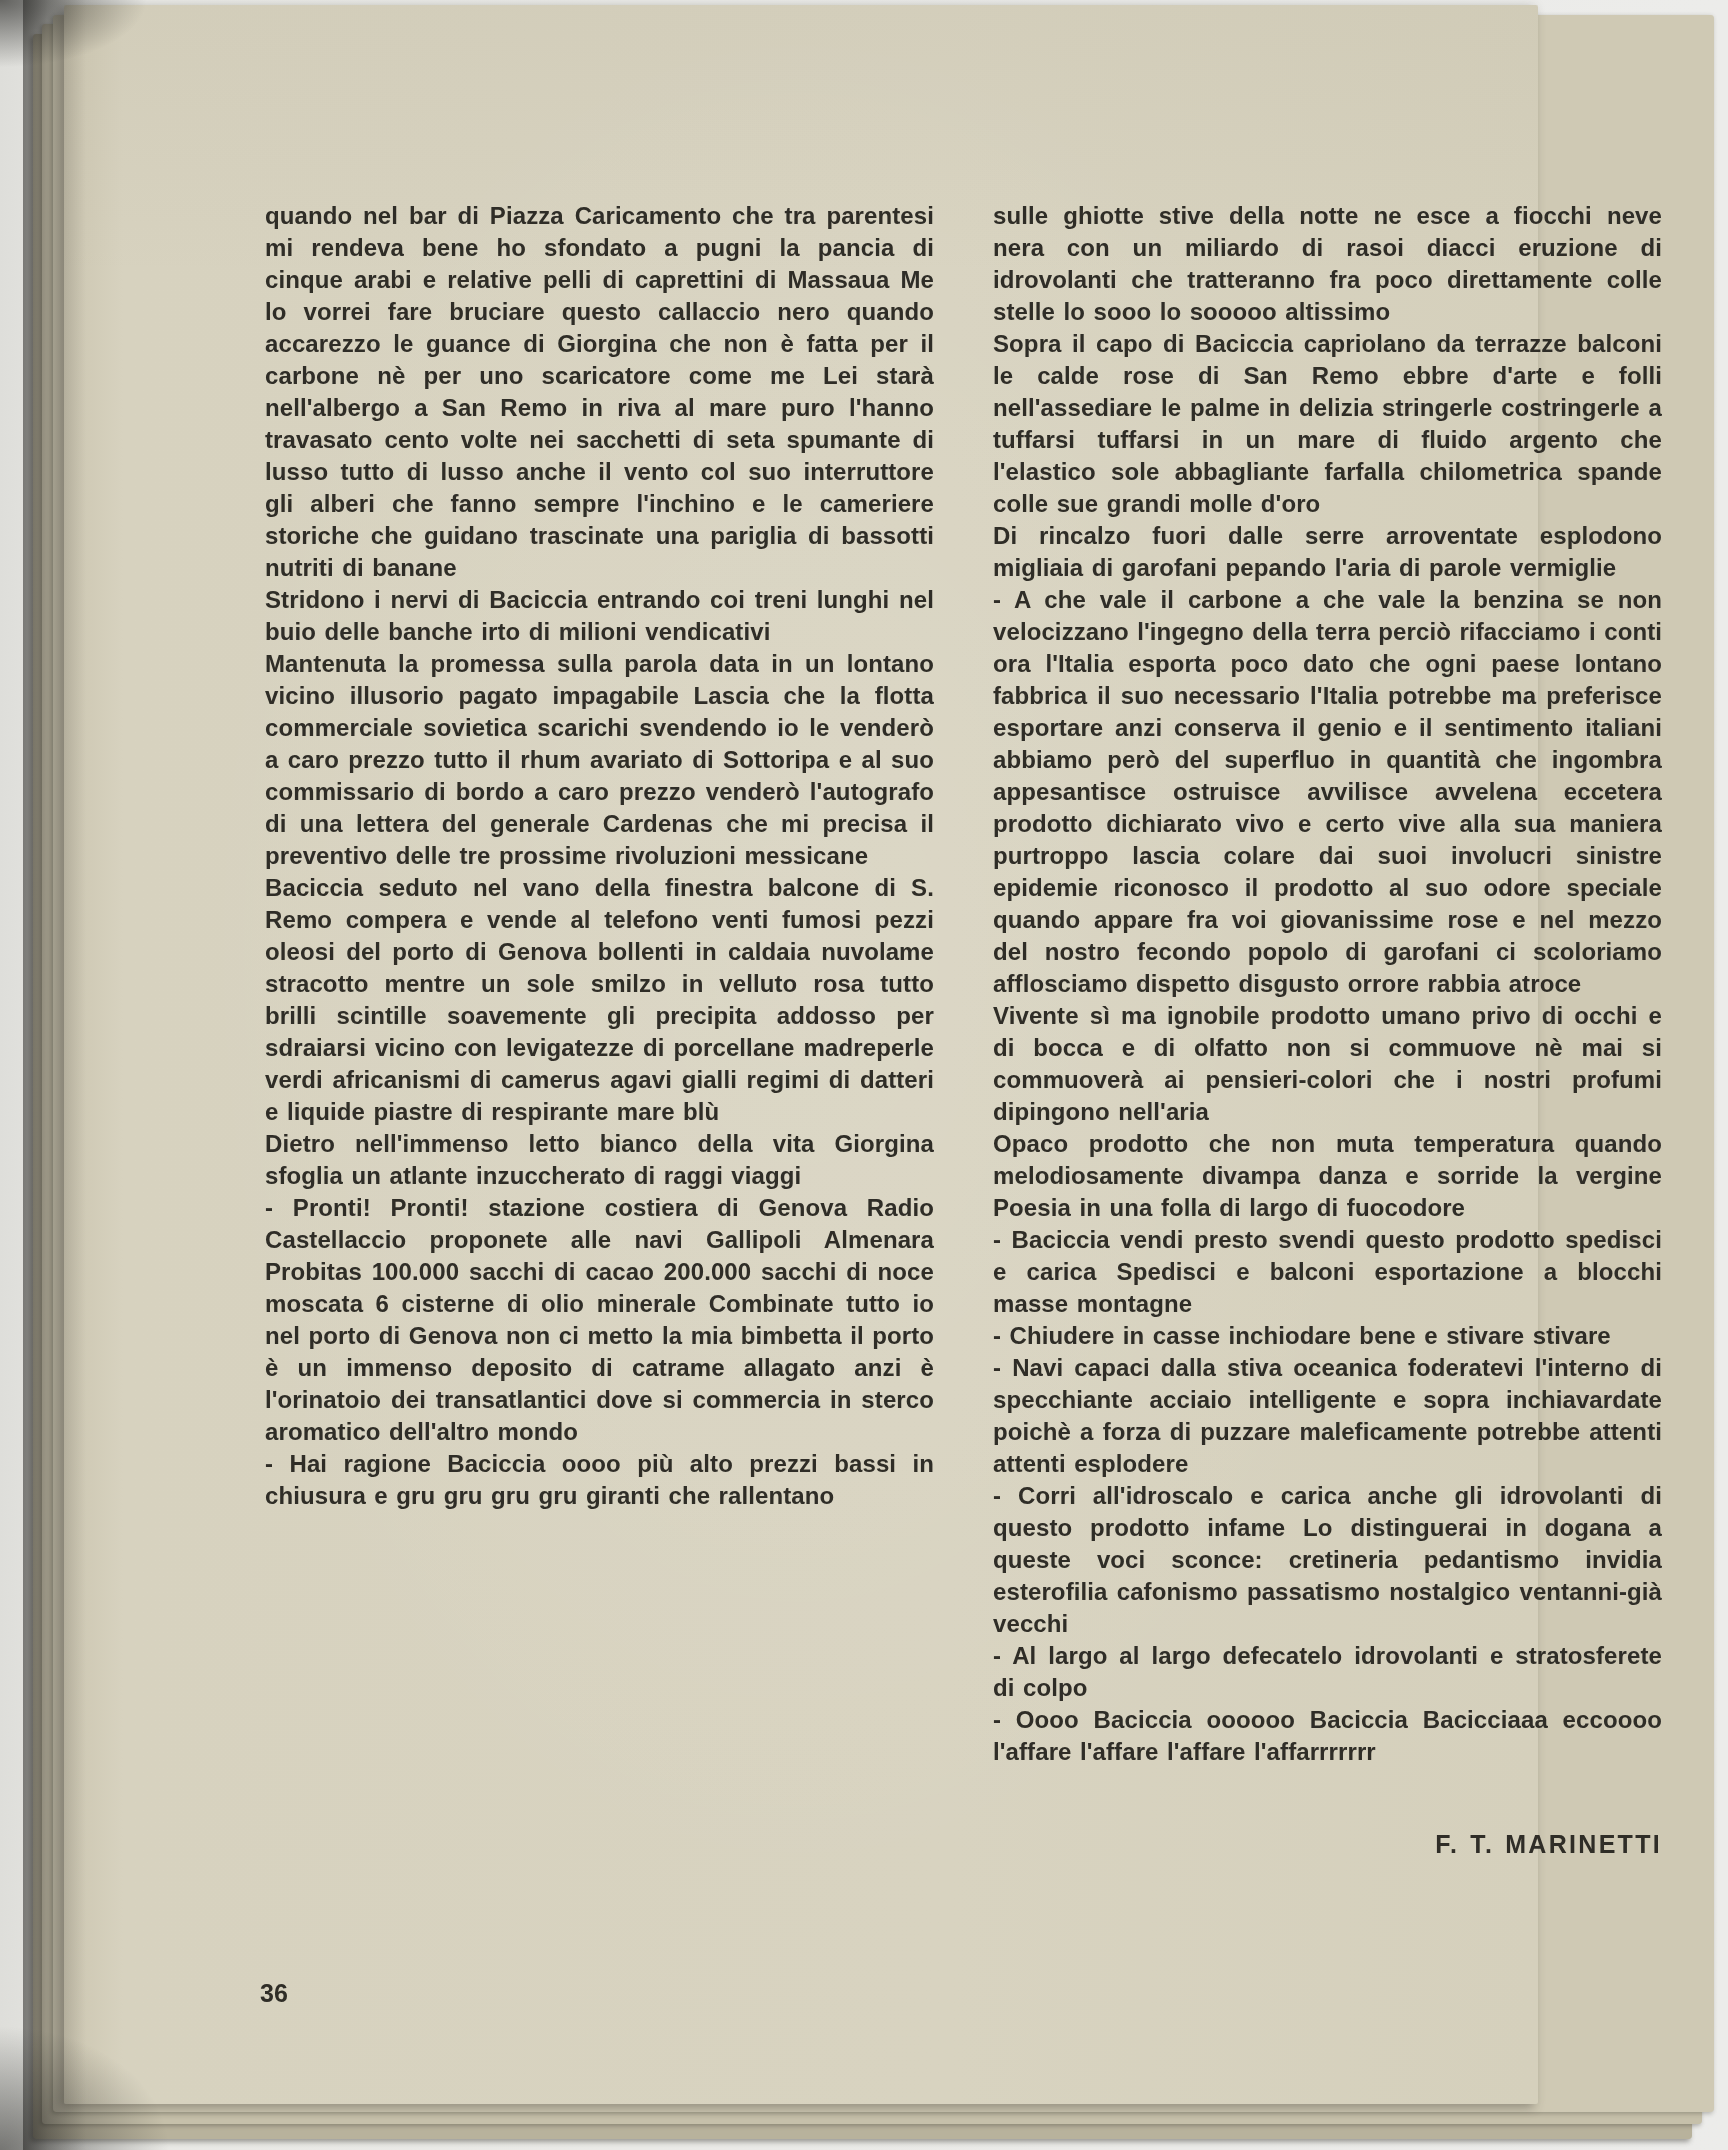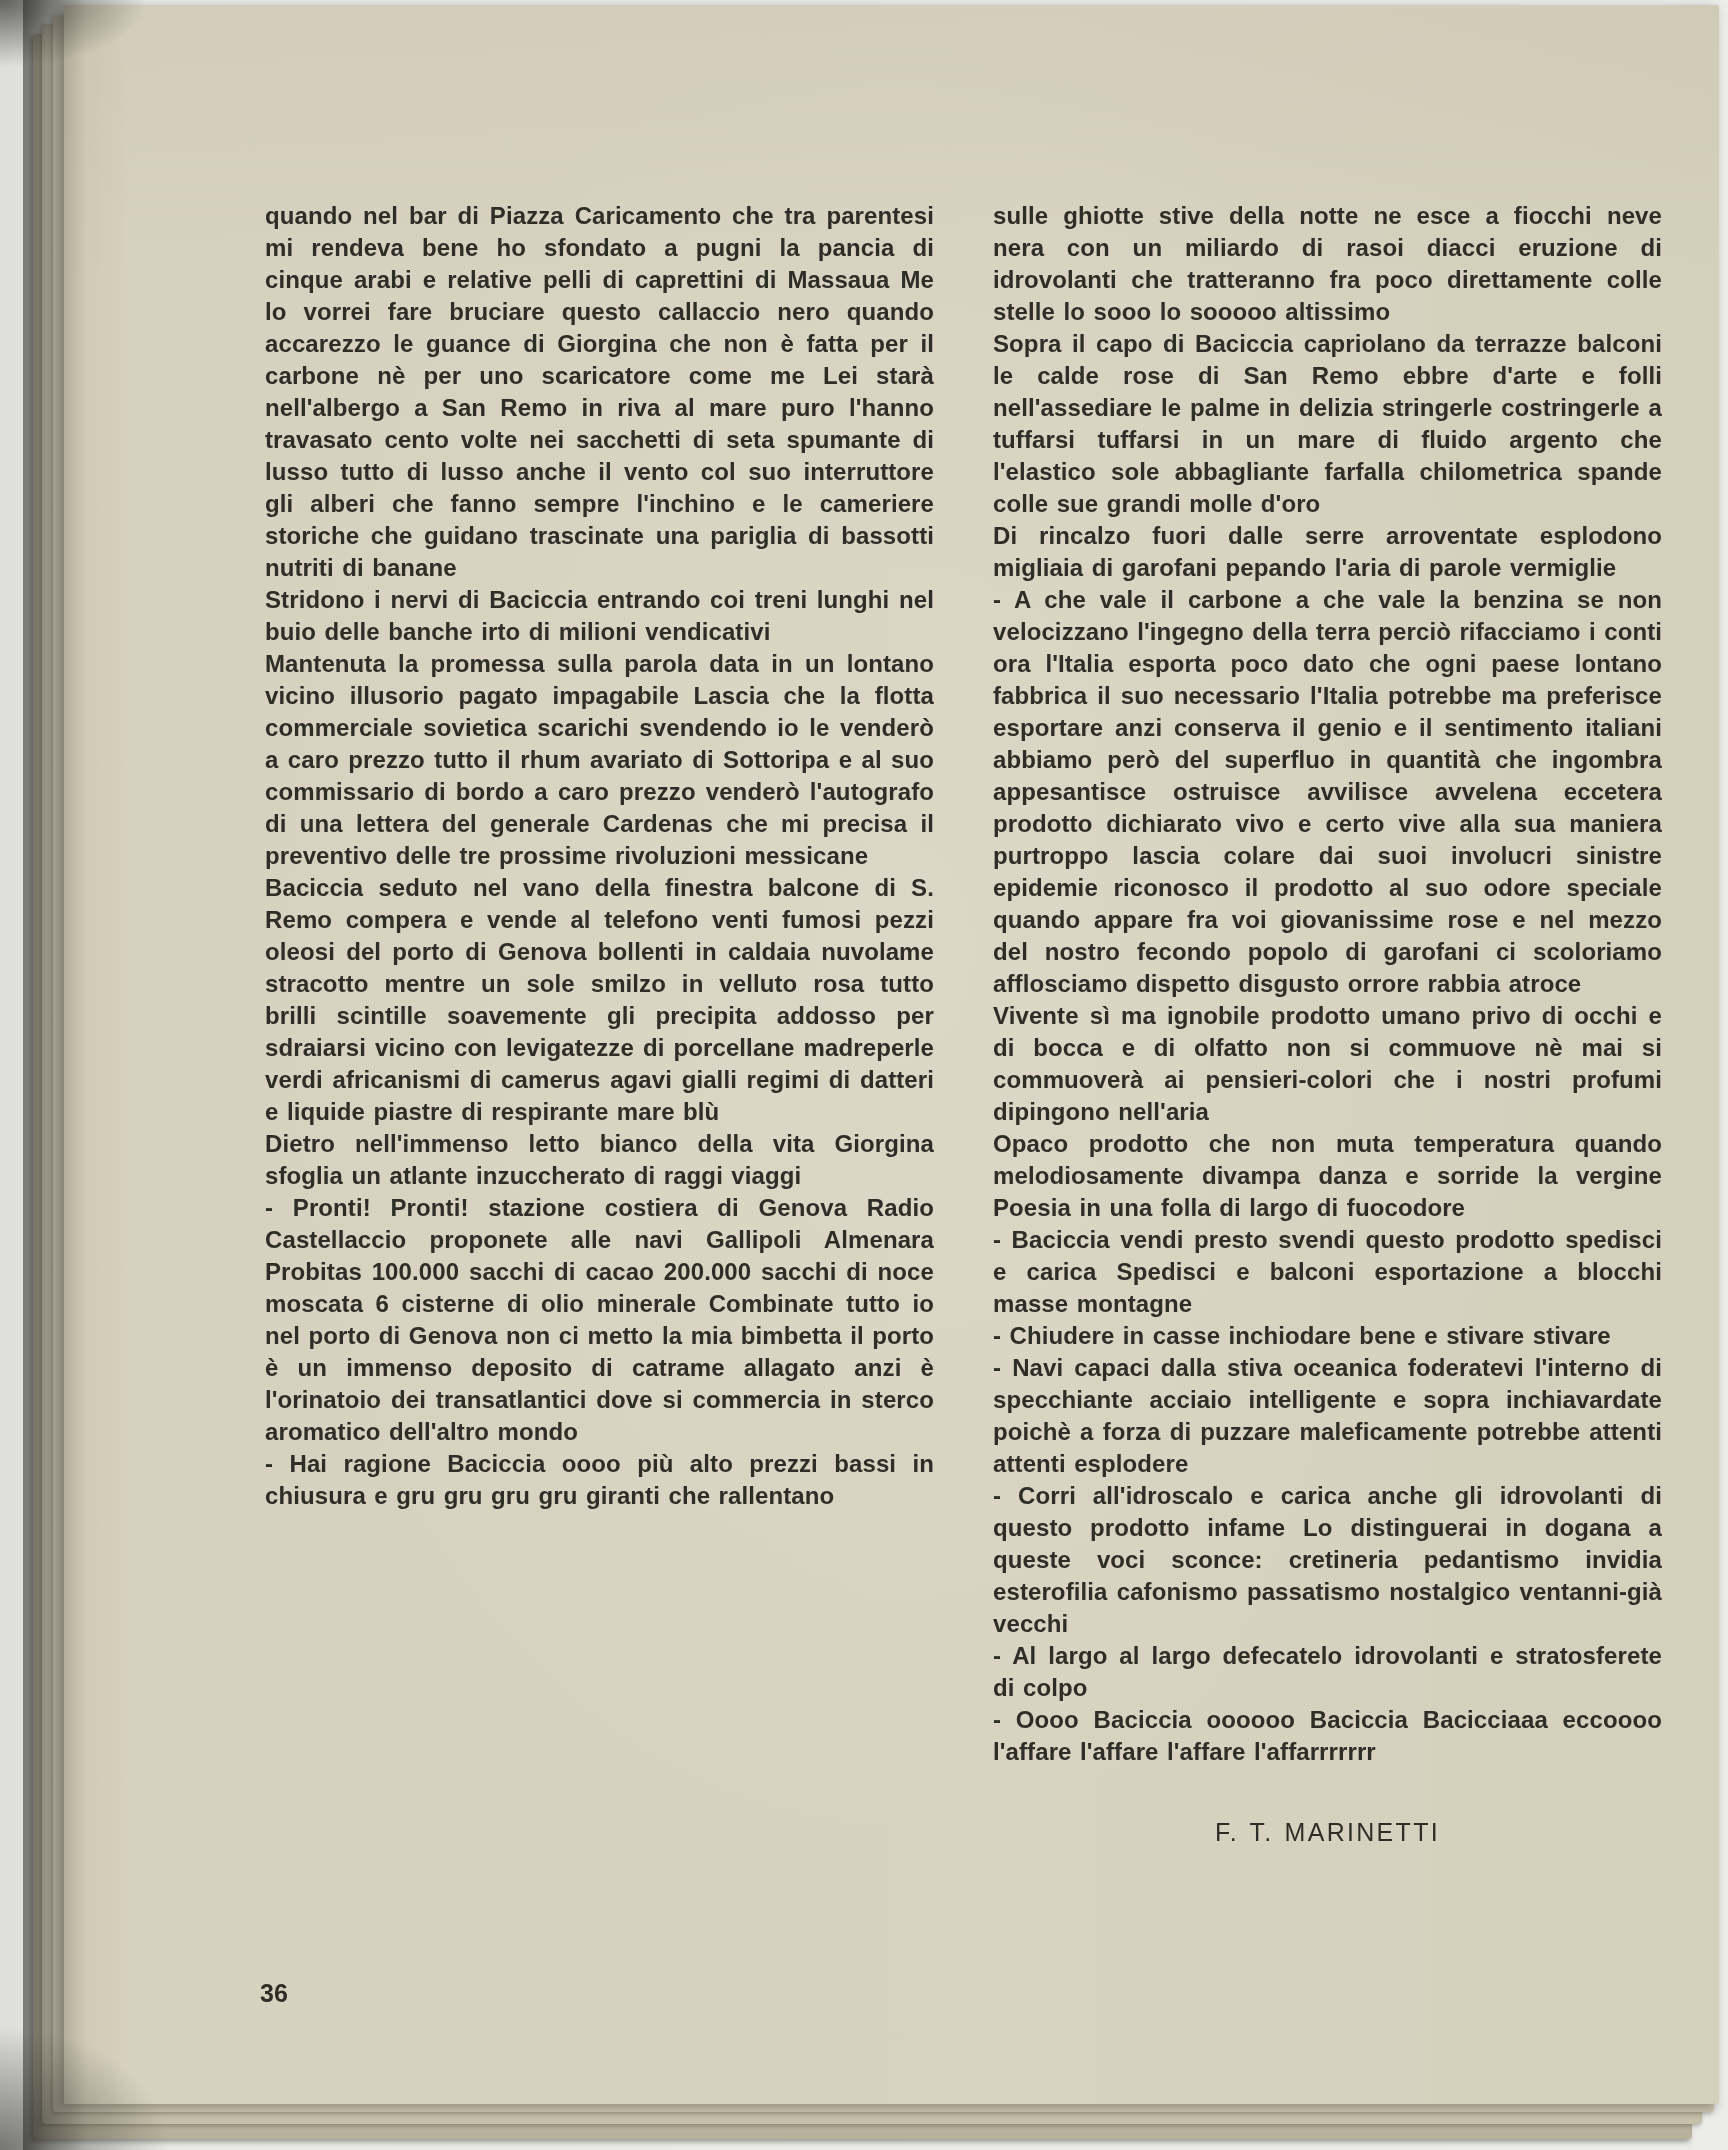--- a/index.html
+++ b/index.html
@@ -38,21 +38,21 @@
   }
   .stack-l1 {
     left: 53px; top: 15px;
     width: 1661px; height: 2097px;
     background: #cfc9b4;
     box-shadow: -1.7px 1.7px 4.6px rgba(60,58,50,0.30);
   }
   .page {
     position: absolute;
     left: 64px; top: 4.6px;
-    width: 1655px; height: 2099px;
+    width: 1474px; height: 2099px;
     background:
       radial-gradient(ellipse at 50% 45%, rgba(255,255,255,0.10), rgba(0,0,0,0) 60%),
       linear-gradient(to right, #ccc6b1 0%, #d7d2bf 4%, #d8d3c0 60%, #d5d0bc 100%);
     box-shadow: -4.6px 3.4px 10.3px rgba(55,52,44,0.40);
     border-radius: 2.3px;
   }
   
   .spine-shadow {
     position: absolute;
     left: 23px; top: 0;
@@ -86,25 +86,25 @@
     word-spacing: 1.7px;
     letter-spacing: 0.1px;
   }
   .col p {
     margin: 0;
     padding: 0;
   }
   .col-left  { left: 201px; }
   .col-right { left: 929px; }
   .signature {
-    margin-top: 48px;
-    text-align: center;
+    margin-top: 60px;
+    text-align: right;
     font-size: 25px;
     letter-spacing: 2.3px;
-    font-weight: 400;
+    font-weight: 700;
     color: #2f2d27;
   }
   .page-number {
     position: absolute;
     left: 196px;
     top: 1974px;
     font-size: 25px;
     font-weight: 700;
     color: #2f2d27;
   }

